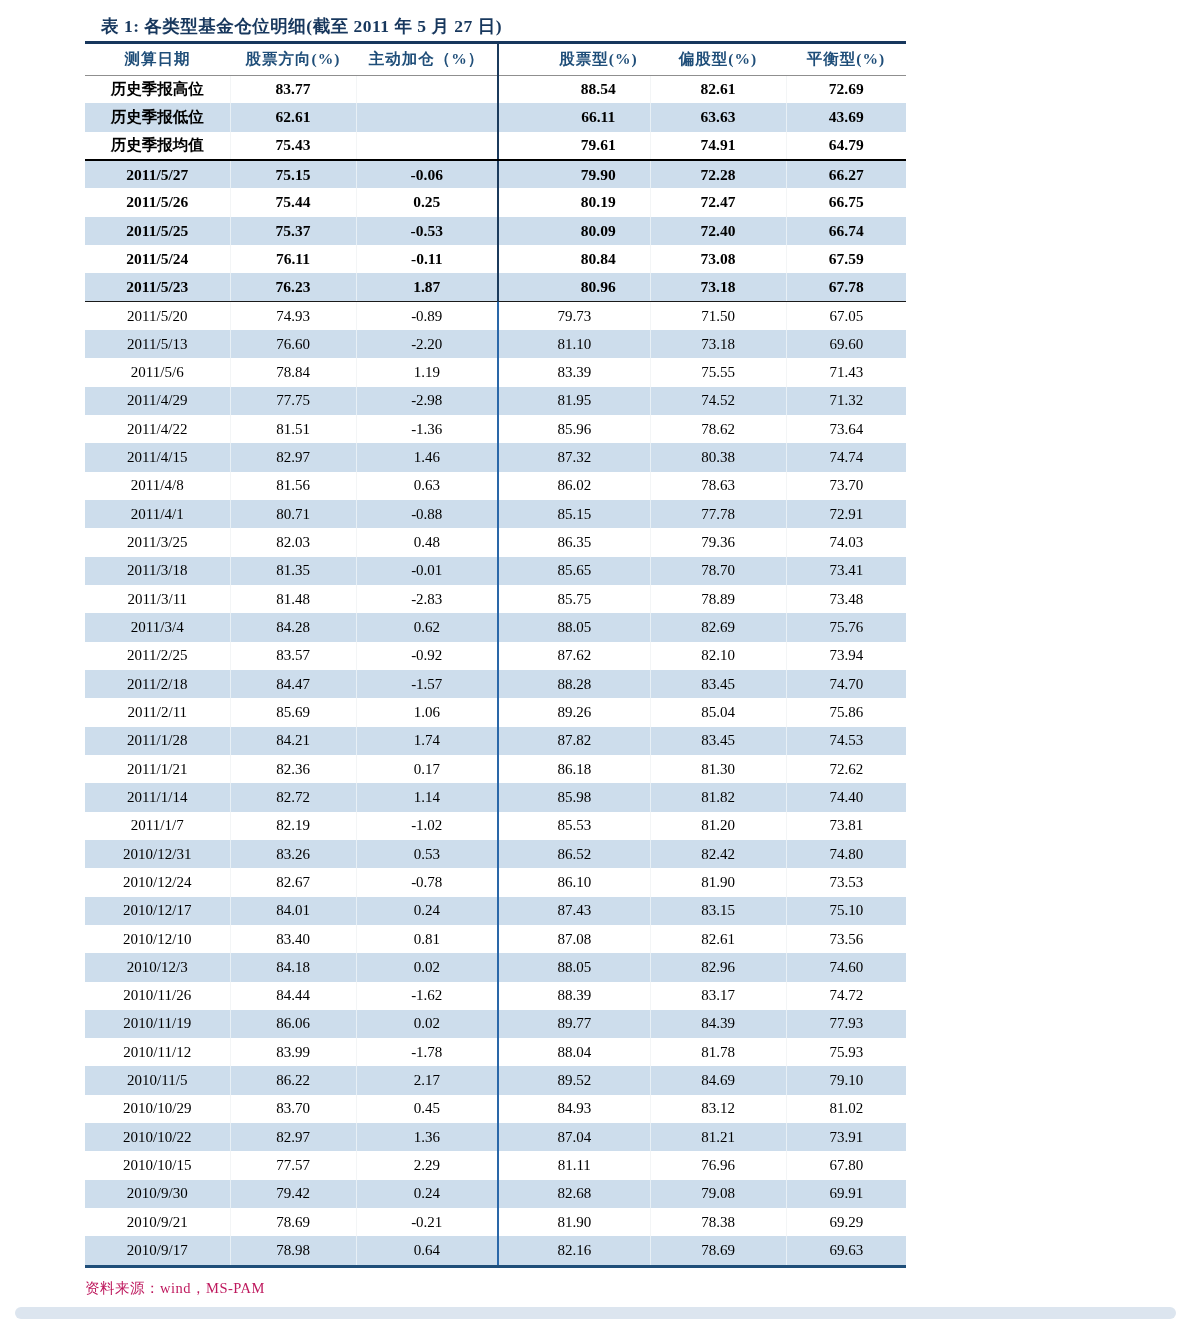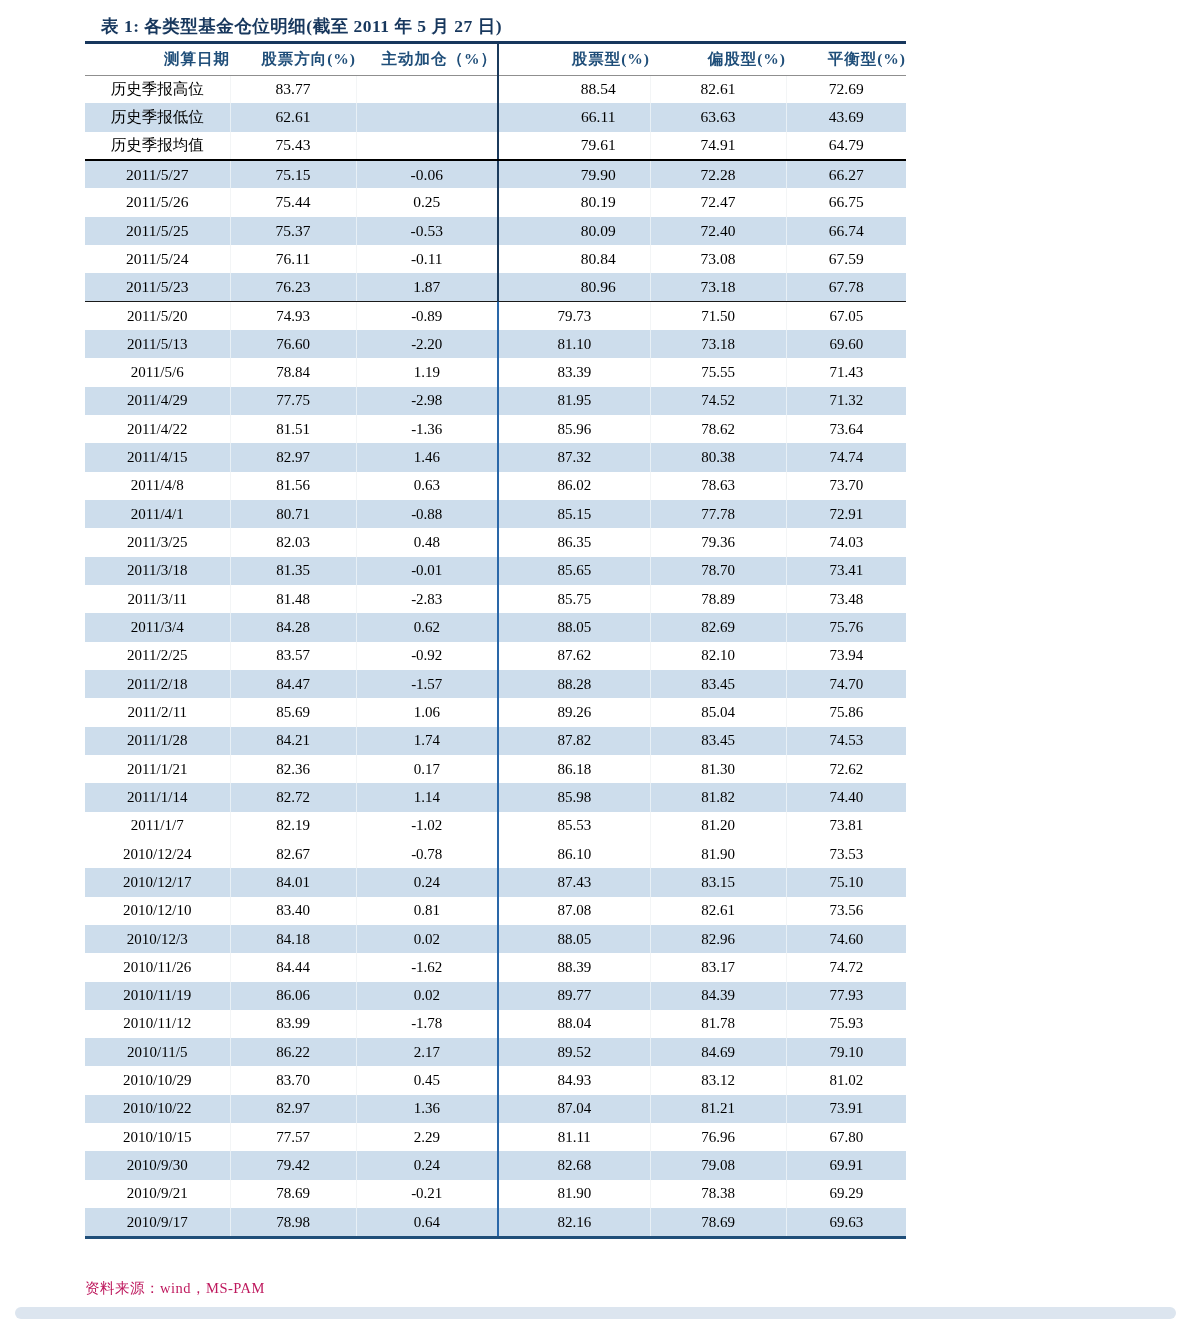--- a/index.html
+++ b/index.html
@@ -32,33 +32,33 @@
     font-size:15px;
   }
   col.c-date{width:145px;}
   col.c-dir{width:126px;}
   col.c-add{width:142px;}
   col.c-eq{width:152px;}
   col.c-part{width:136px;}
   col.c-bal{width:120px;}
   thead th{
     height:31px;color:var(--header-blue);font-weight:bold;font-size:15.5px;
-    text-align:right;vertical-align:middle;
+    text-align:center;vertical-align:middle;
     border-bottom:1px solid #8f8f8f;background:#fff;
     letter-spacing:1px;
   }
   tbody td{
     height:28.33px;text-align:center;vertical-align:middle;
     border-left:1px solid transparent;
   }
   tbody tr.stripe{background:var(--stripe);}
   tbody tr.stripe td{border-left-color:rgba(255,255,255,0.55);}
   tbody tr.plain td{border-left-color:rgba(90,110,130,0.07);}
   tbody td:first-child{border-left:none !important;}
-  tbody tr.bold td{font-weight:normal;font-size:15.5px;}
+  tbody tr.bold td{font-weight:bold;font-size:15.5px;}
   td.divider, th.divider{border-left:2px solid var(--divider-blue) !important;}
   tr.dark-div td.divider, thead th.divider{border-left-color:var(--divider-dark) !important;padding-left:48px;}
   tr.thick-bottom td{border-bottom:2.5px solid #000;}
   tr.thin-bottom td{border-bottom:1.5px solid #1a1a1a;text-align:center;}
   .source-note{
     position:absolute;left:85px;top:1279px;font-size:14.5px;color:#be185d;
     letter-spacing:0.5px;
   }
   .scrollbar-track{
     position:absolute;left:15px;top:1307px;width:1161px;height:12px;
@@ -300,20 +300,28 @@
           <td>74.40</td>
         </tr>
         <tr class="plain">
           <td>2011/1/7</td>
           <td>82.19</td>
           <td>-1.02</td>
           <td class="divider">85.53</td>
           <td>81.20</td>
           <td>73.81</td>
         </tr>
+        <tr class="stripe">
+          <td>2010/12/31</td>
+          <td>83.26</td>
+          <td>0.53</td>
+          <td class="divider">86.52</td>
+          <td>82.42</td>
+          <td>74.80</td>
+        </tr>
         <tr class="plain">
           <td>2010/12/24</td>
           <td>82.67</td>
           <td>-0.78</td>
           <td class="divider">86.10</td>
           <td>81.90</td>
           <td>73.53</td>
         </tr>
         <tr class="stripe">
           <td>2010/12/17</td>

